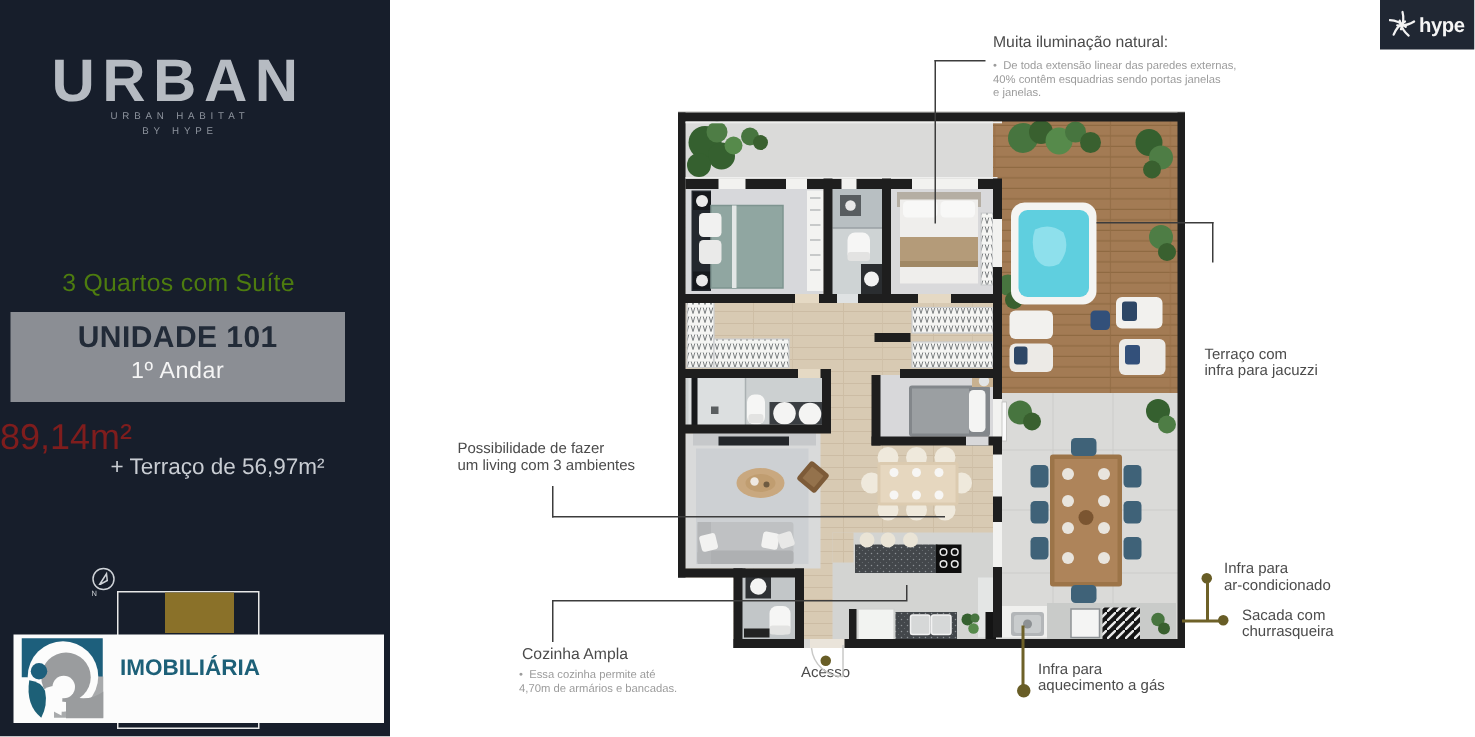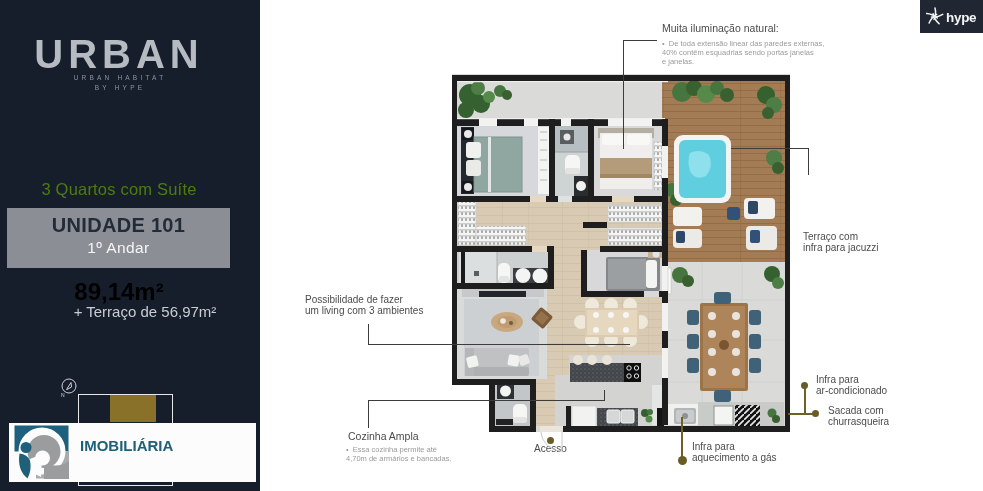--- a/index.html
+++ b/index.html
@@ -26,21 +26,21 @@
   <div class="abs" style="left:0;top:84px;width:240px;text-align:center;color:#8e949e;font-size:6.5px;letter-spacing:3.2px;">BY HYPE</div>
 
   <div class="abs" style="left:0;top:180px;width:238px;text-align:center;color:#4d7c0f;font-size:16.5px;letter-spacing:0.2px;">3 Quartos com Suíte</div>
 
   <div class="abs" style="left:7px;top:208px;width:223px;height:60px;background:#8b8e94;"></div>
 
   <div class="abs" style="left:7px;top:214px;width:223px;text-align:center;color:#222b38;font-size:20px;font-weight:bold;letter-spacing:0.3px;">UNIDADE 101</div>
 
   <div class="abs" style="left:7px;top:239px;width:223px;text-align:center;color:#f5f5f5;font-size:15.5px;letter-spacing:0.4px;">1º Andar</div>
 
-  <div class="abs" style="left:0;top:278px;width:238px;text-align:center;color:#000000;font-size:24px;font-weight:bold;">89,14m²</div>
+  <div class="abs" style="left:0;top:278px;width:238px;color:#7f1d1d;font-size:24px;font-weight:normal;">89,14m²</div>
 
   <div class="abs" style="left:0;top:303px;width:238px;text-align:center;color:#c9cdd3;font-size:15px;padding-left:26px;">+ Terraço de 56,97m²</div>
 
   <svg class="abs" style="left:55px;top:374px;" width="30" height="26" viewBox="0 0 30 26">
     <circle cx="14" cy="12" r="7" fill="none" stroke="#cfd3d8" stroke-width="1"></circle>
     <path d="M11.5 15.5 L16 8.5 L16.5 13 L12 15.5 Z" fill="none" stroke="#cfd3d8" stroke-width="1"></path>
     <text x="6" y="23" fill="#cfd3d8" font-size="5" font-family="Liberation Sans">N</text>
   </svg>
 
   <div class="abs" style="left:78px;top:394px;width:93px;height:90px;border:1.5px solid #e8e8e8;"></div>

